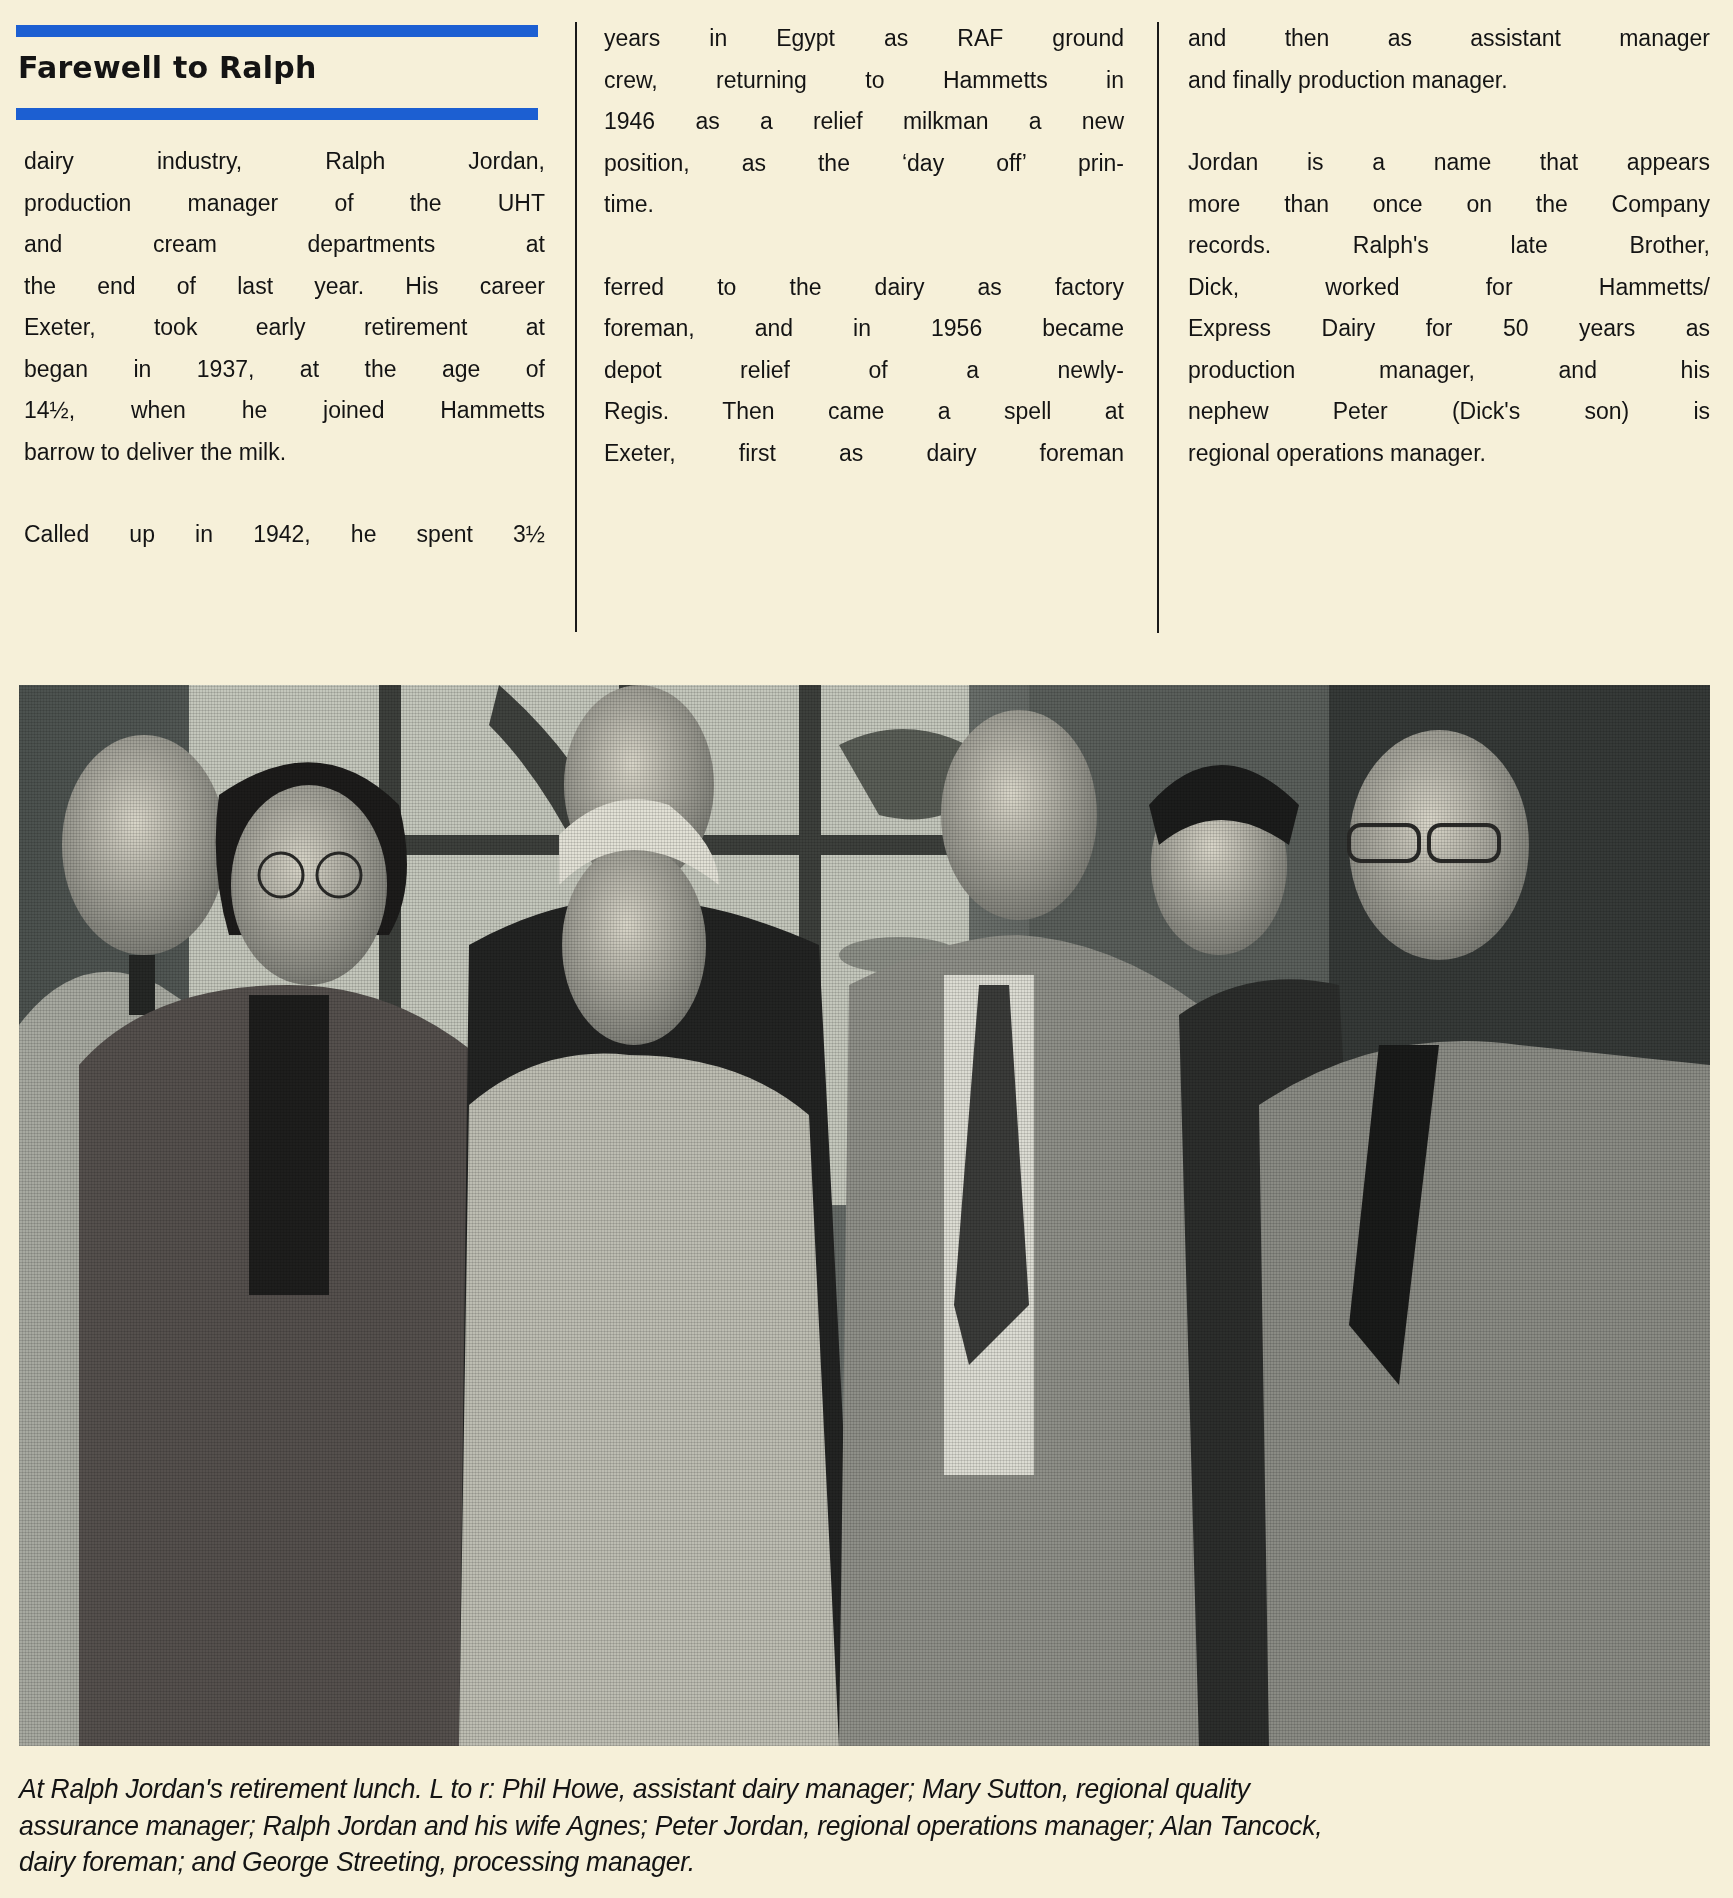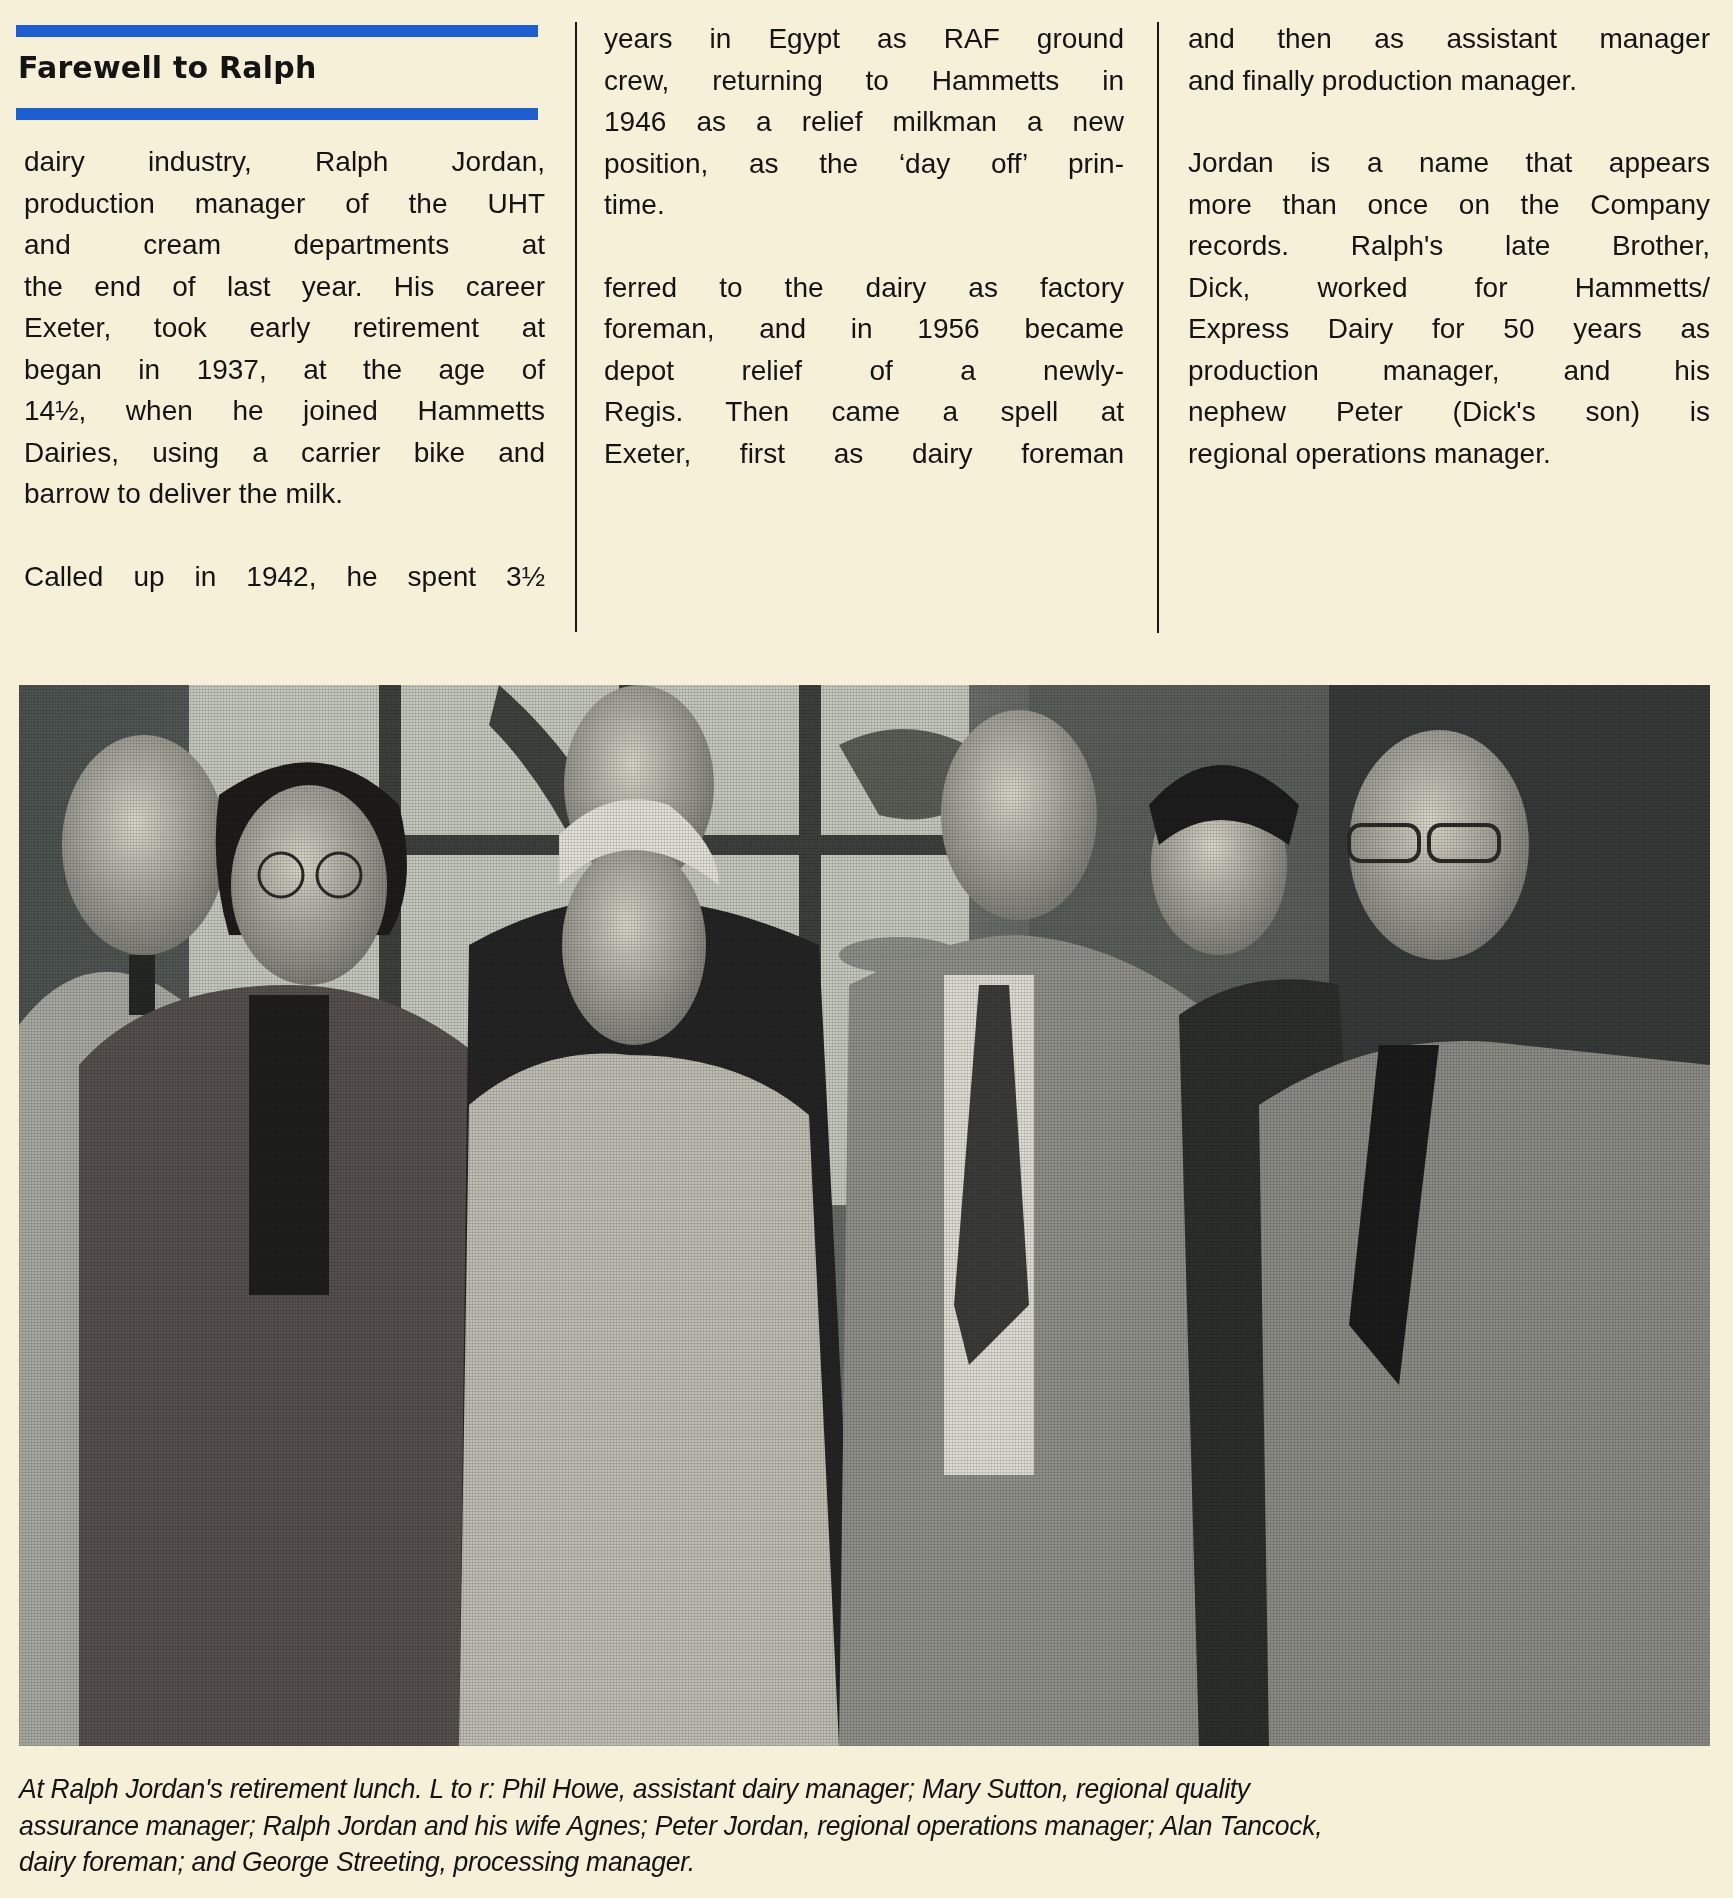--- a/index.html
+++ b/index.html
@@ -10,21 +10,21 @@
     color: #141414;
   }
   .bar { position: absolute; background: #1c5fd2; height: 12px; }
   .heading {
     position: absolute; left: 18px; top: 48px; width: 520px;
     font-family: "DejaVu Sans", "Liberation Sans", sans-serif;
     font-weight: bold; font-size: 30px; line-height: 40px; letter-spacing: 0.2px;
     white-space: nowrap;
   }
   .col {
-    position: absolute; font-size: 28px; line-height: 41.5px;
+    position: absolute; font-size: 23px; line-height: 41.5px;
     text-align: justify; hyphens: manual;
   }
   .line { display: block; text-align: justify; text-align-last: justify; height: 41.5px; white-space: nowrap; overflow: visible; }
   .line.end { text-align-last: left; }
   .gap { height: 41px; }
   .divider { position: absolute; width: 2px; background: #1a1a1a; }
   .photo {
     position: absolute; left: 19px; top: 685px; width: 1691px; height: 1061px;
     background: #3a3f3d; overflow: hidden;
   }
@@ -50,21 +50,20 @@
 
 <div class="col" style="left:24px; top:141px; width:521px;">
   <div>
     <span class="line">dairy industry, Ralph Jordan,</span>
     <span class="line">production manager of the UHT</span>
     <span class="line">and cream departments at</span>
     <span class="line">the end of last year. His career</span>
     <span class="line">Exeter, took early retirement at</span>
     <span class="line">began in 1937, at the age of</span>
     <span class="line">14½, when he joined Hammetts</span>
-    <span class="line">Dairies, using a carrier bike and</span>
     <span class="line end">barrow to deliver the milk.</span>
   </div>
   <div class="gap"></div>
   <div>
     <span class="line">Called up in 1942, he spent 3½</span>
   </div>
 </div>
 
 <div class="divider" style="left:575px; top:22px; height:610px;"></div>
 

